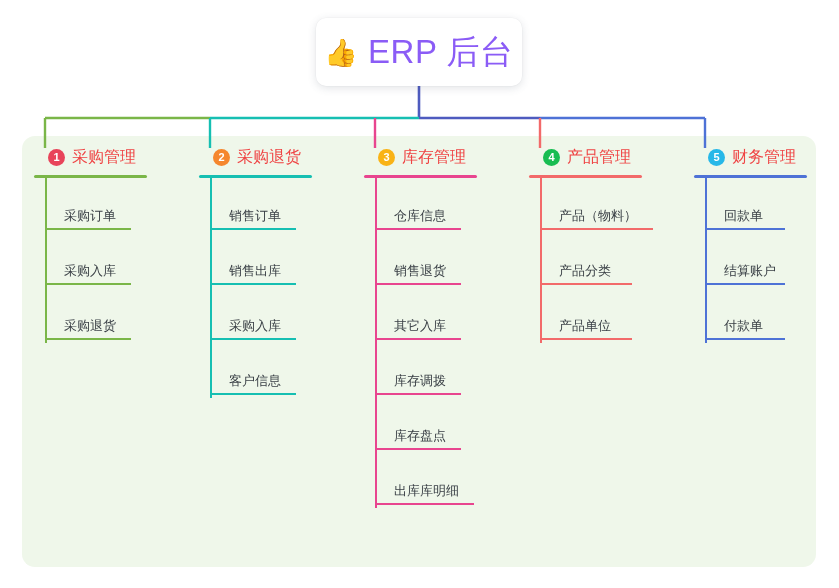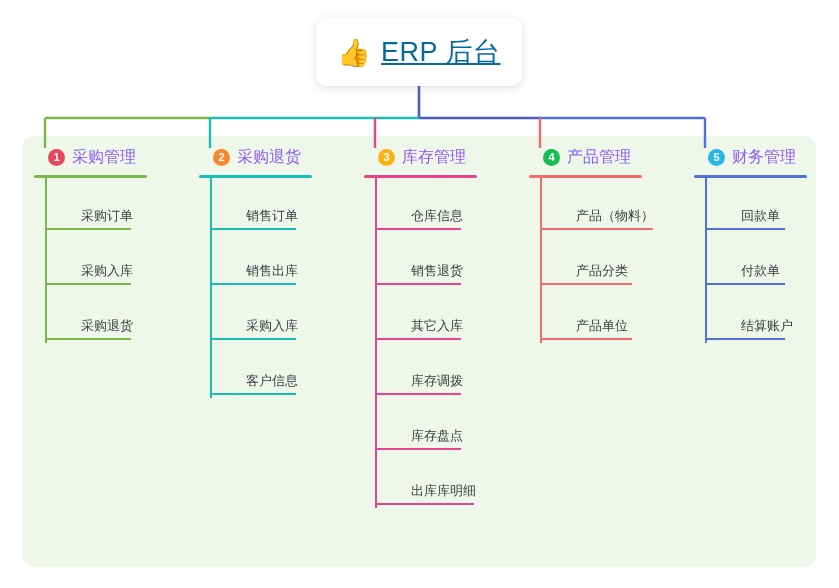--- a/index.html
+++ b/index.html
@@ -21,21 +21,21 @@
     border-radius:10px;
     box-shadow:0 2px 9px rgba(70,80,100,.16), 0 0 0 .5px rgba(0,0,0,.03);
     display:flex;align-items:center;justify-content:center;
     box-sizing:border-box;
   }
   .root-emoji{
     font-size:27px;line-height:1;margin-right:10px;
     font-family:"DejaVu Sans",sans-serif;
   }
   .root-title{
-    font-size:27px;color:#0369a1;letter-spacing:.5px;white-space:nowrap;text-decoration:underline;
+    font-size:33px;color:#8b5cf6;letter-spacing:.5px;white-space:nowrap;
   }
 
   
   .panel{
     position:absolute;
     left:22px;top:136px;
     width:794px;height:431px;
     background:#eff7ea;
     border-radius:13px;
   }
@@ -50,35 +50,35 @@
     height:26px;
     padding-left:14px;
     white-space:nowrap;
   }
   .badge{
     width:17px;height:17px;border-radius:50%;
     color:#ffffff;font-size:11px;line-height:17px;
     text-align:center;font-weight:bold;
     margin-right:7px;flex:none;
   }
-  .head-label{font-size:16px;color:#8b5cf6;}
+  .head-label{font-size:16px;color:#ef4444;}
   .head-rule{
     height:3px;border-radius:1.5px;margin-top:5px;
   }
   .items{position:relative;margin-top:0;}
   .item{
     position:relative;
     height:55px;
   }
   .item-spine{
     position:absolute;left:11px;top:0;width:2px;height:55px;
   }
   .item-label{
     position:absolute;left:30px;bottom:8px;
-    font-size:13px;color:#3a4046;white-space:nowrap;margin-left:17px;
+    font-size:13px;color:#3a4046;white-space:nowrap;
   }
   .item-rule{
     position:absolute;left:11px;bottom:3px;height:2px;
   }
 </style>
 </head>
 <body>
 
 <div id="mindmap">
 
@@ -226,25 +226,25 @@
         </div>
         <div class="head-rule" style="background: rgb(78, 114, 214); width: 113px;"></div>
         <div class="items">
           <div class="item">
             <div class="item-spine" style="background: rgb(78, 114, 214);"></div>
             <div class="item-label">回款单</div>
             <div class="item-rule" style="background: rgb(78, 114, 214); width: 80px;"></div>
           </div>
           <div class="item">
             <div class="item-spine" style="background: rgb(78, 114, 214);"></div>
+            <div class="item-label">结算账户</div>
+            <div class="item-rule" style="background: rgb(78, 114, 214); width: 80px;"></div>
+          </div>
+          <div class="item">
+            <div class="item-spine" style="background: rgb(78, 114, 214);"></div>
             <div class="item-label">付款单</div>
             <div class="item-rule" style="background: rgb(78, 114, 214); width: 80px;"></div>
           </div>
-          <div class="item">
-            <div class="item-spine" style="background: rgb(78, 114, 214);"></div>
-            <div class="item-label">结算账户</div>
-            <div class="item-rule" style="background: rgb(78, 114, 214); width: 80px;"></div>
-          </div>
         </div>
       </div>
     </div>
 
 </div>
 
 </body></html>

